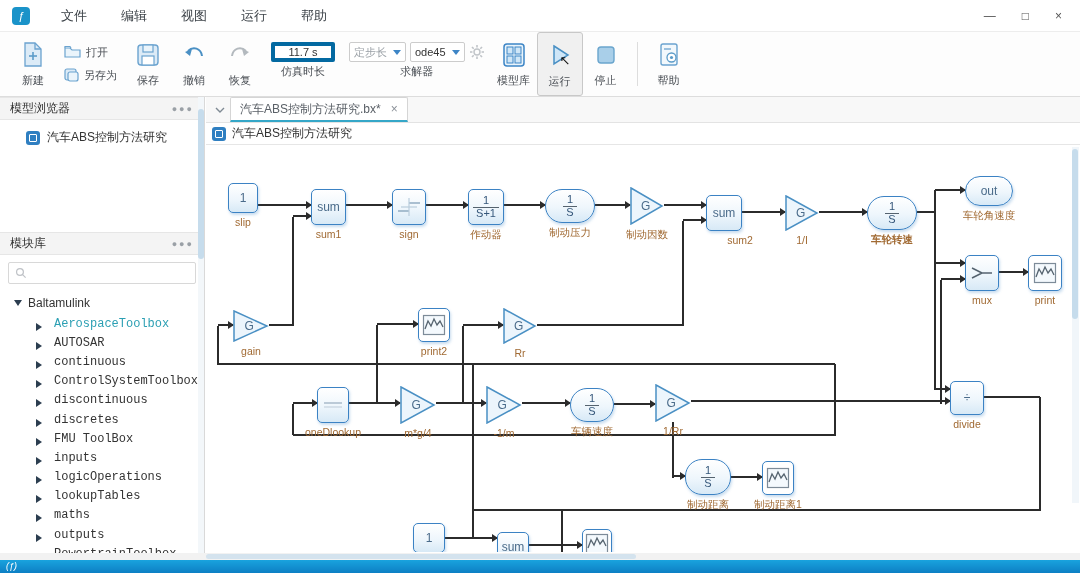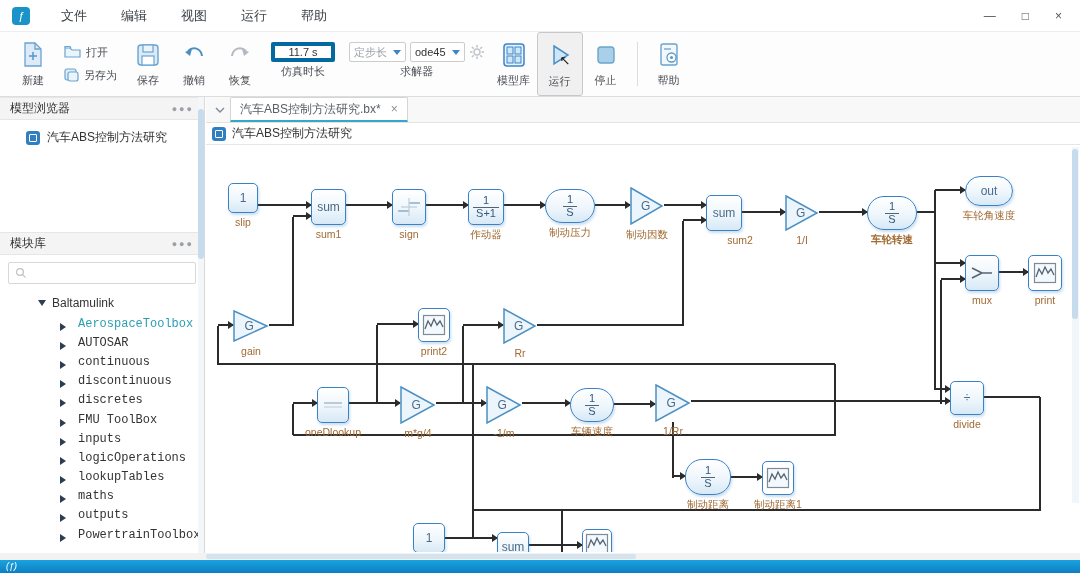--- a/index.html
+++ b/index.html
@@ -42,21 +42,21 @@
     border-right:1px solid #d9d9d9;overflow:hidden;}
   .panel-h{height:23px;background:#f4f4f4;border-top:1px solid #e6e6e6;border-bottom:1px solid #e6e6e6;
     display:flex;align-items:center;padding:0 10px;font-size:12px;color:#333;}
   .panel-h .dots{margin-left:auto;color:#9aa0a6;font-size:9px;letter-spacing:2px;}
   .mb-item{display:flex;align-items:center;gap:7px;padding:9px 0 0 26px;font-size:12px;color:#333;}
   .model-ico{width:14px;height:14px;border-radius:3px;background:#2f7fc1;position:relative;flex:0 0 auto;}
   .model-ico:before{content:"";position:absolute;inset:3px;border:1px solid #fff;border-radius:1px;}
   .mb-space{height:86px;}
   .search{margin:7px 8px;height:22px;border:1px solid #d8d8d8;border-radius:2px;display:flex;align-items:center;padding:0 6px;}
   .search svg{opacity:.55}
-  .tree{font-size:12px;color:#333;padding-left:24px;}
+  .tree{font-size:12px;color:#333;}
   .tree .root{display:flex;align-items:center;gap:6px;padding:5px 0 4px 14px;}
   .tri-open{width:0;height:0;border:4px solid transparent;border-top:6px solid #2c3e50;margin-top:4px;}
   .tri-closed{width:0;height:0;border:4px solid transparent;border-left:6px solid #2c3e50;margin-left:2px;}
   .tree-item{display:flex;align-items:flex-end;gap:8px;padding:2.6px 0 2.6px 34px;font-family:Liberation Mono, monospace;}
   .sb-scroll{position:absolute;top:0;right:0;width:6px;bottom:0;background:#f3f7fa;}
   .sb-thumb{position:absolute;right:0;width:6px;background:#c6dcec;border-radius:3px;}
 
   
   .canvas{position:absolute;top:97px;left:206px;right:0;height:456px;background:#fff;}
   .tabbar{height:26px;background:#f8f8f8;border-bottom:1px solid #e3e3e3;display:flex;align-items:flex-end;padding-left:4px;}
@@ -259,20 +259,24 @@
      <span class="tri-closed"></span>
      <span style="color:#2b9fb3">AerospaceToolbox</span>
    </div>
         <div class="tree-item">
      <span class="tri-closed"></span>
      <span>AUTOSAR</span>
    </div>
         <div class="tree-item">
      <span class="tri-closed"></span>
      <span>continuous</span>
+   </div>
+        <div class="tree-item">
+     <span class="tri-closed"></span>
+     <span>ControlSystemToolbox</span>
    </div>
         <div class="tree-item">
      <span class="tri-closed"></span>
      <span>discontinuous</span>
    </div>
         <div class="tree-item">
      <span class="tri-closed"></span>
      <span>discretes</span>
    </div>
         <div class="tree-item">

